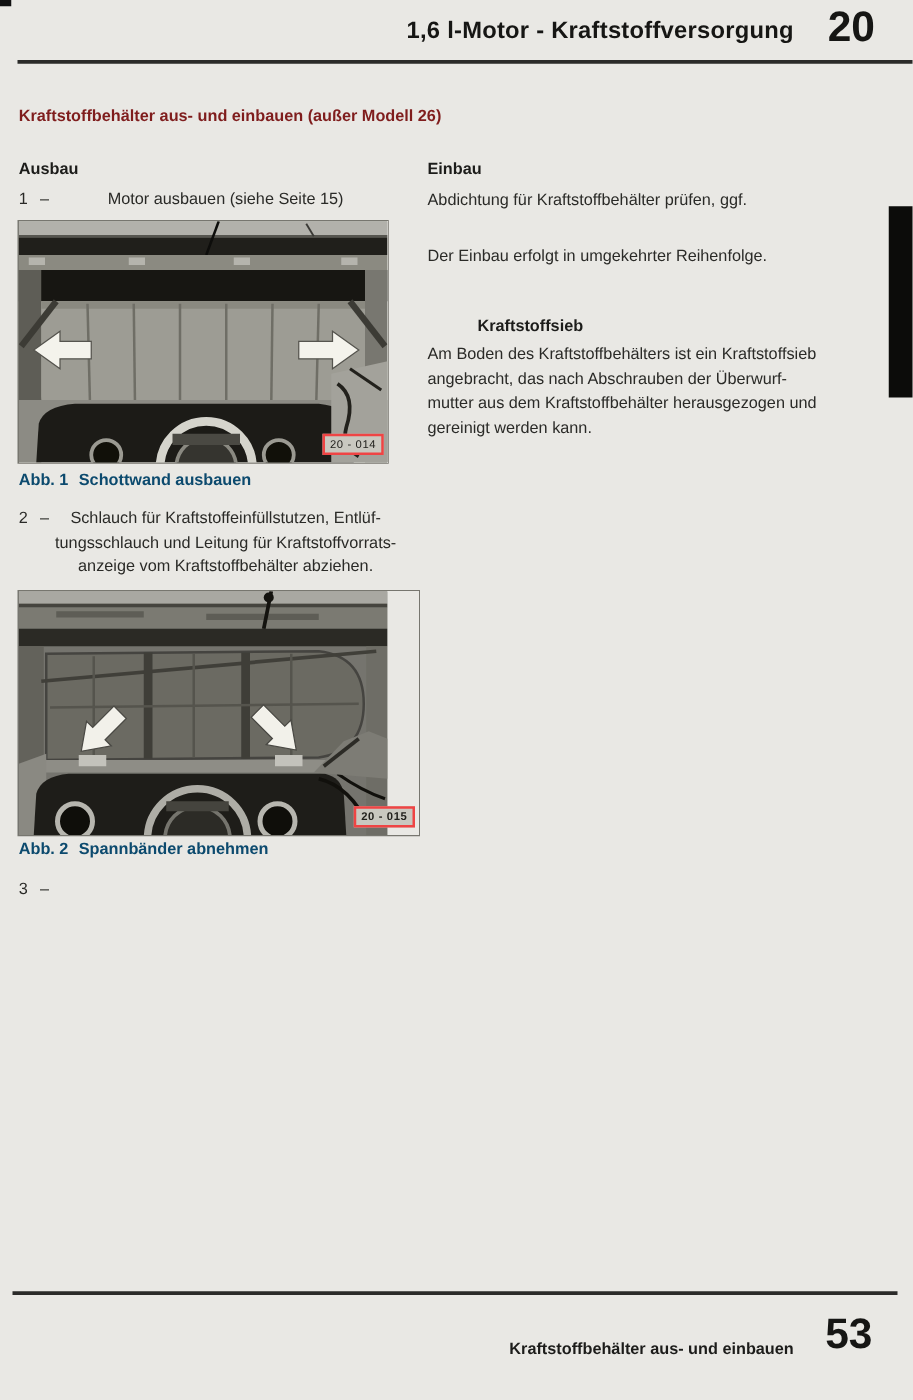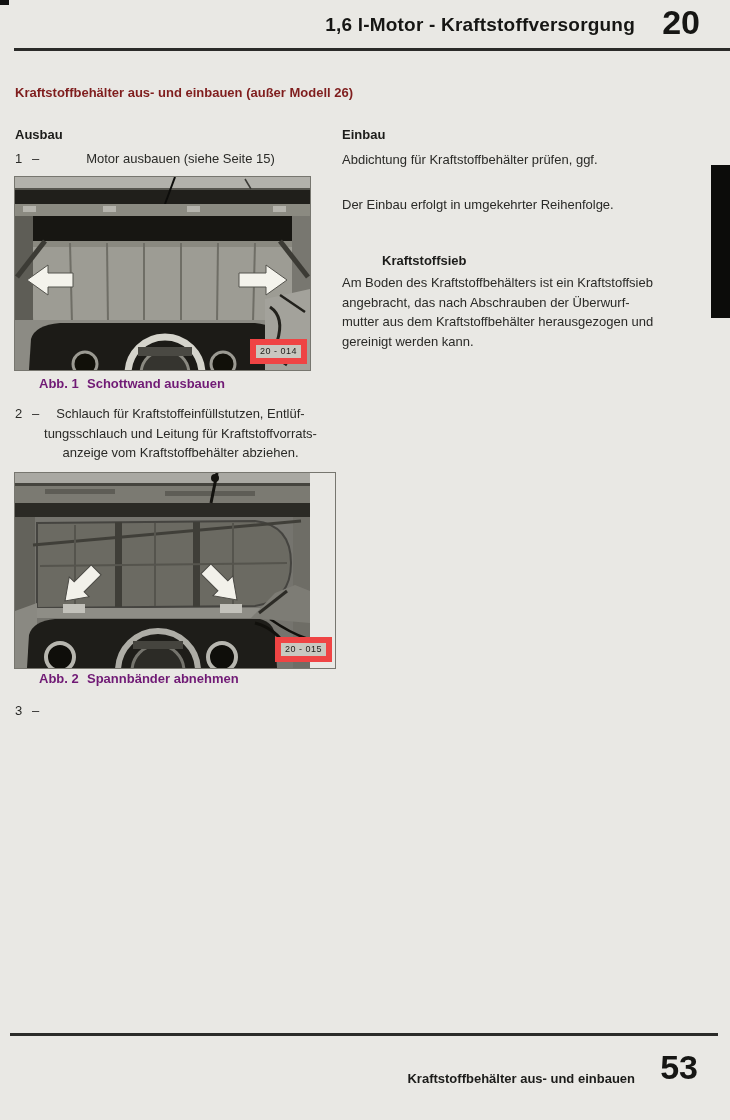--- a/index.html
+++ b/index.html
@@ -17,24 +17,24 @@
   .section-title{position:absolute;top:85px;left:15px;font-size:13px;font-weight:bold;color:#7f1d1d;}
   .h{font-size:13px;font-weight:bold;color:#1c1c1a;}
   .txt{font-size:13px;line-height:19.5px;color:#2a2a27;}
   .step{position:absolute;left:15px;width:312px;font-size:13px;line-height:19.5px;color:#2a2a27;}
   .step-num{position:absolute;left:0;top:0;}
   .step-dash{position:absolute;left:17px;top:0;}
   .step-lines{margin-left:19px;text-align:center;}
   .photo{position:absolute;left:15px;box-shadow:0 0 0 1px #77766f;}
   .photo svg{display:block;}
   .photo-id{
-    position:absolute;right:3px;bottom:6px;background:#c9c8c0;border:6px solid #ef4444;
+    position:absolute;right:3px;bottom:6px;background:#c9c8c0;border:2px solid #ef4444;
     color:#22211d;font-size:9px;line-height:11px;padding:1px 4px;letter-spacing:0.5px;white-space:nowrap;
   }
-  .caption{position:absolute;left:15px;font-size:13px;font-weight:bold;color:#701a75;white-space:nowrap;margin-left:24px;}
+  .caption{position:absolute;left:15px;font-size:13px;font-weight:bold;color:#0c4a6e;white-space:nowrap;}
   .caption .cap-label{display:inline-block;width:48px;}
   .rcol{position:absolute;left:342px;width:335px;}
   .index-tab{position:absolute;left:711px;top:165px;width:19px;height:153px;background:#0c0c0a;}
   .footer-text{position:absolute;top:1071px;right:95px;font-size:13px;font-weight:bold;color:#1c1c1a;padding-left:12px;}
   .footer-num{position:absolute;top:1048px;right:32px;font-size:34px;font-weight:bold;color:#161614;}
 </style>
 </head>
 <body>
 
 <div class="corner-mark"></div>
@@ -109,21 +109,21 @@
 <div class="step" style="top:404px;">
   <span class="step-num">2</span>
   <span class="step-dash">–</span>
   <div class="step-lines">
     <div>Schlauch für Kraftstoffeinfüllstutzen, Entlüf-</div>
     <div>tungsschlauch und Leitung für Kraftstoffvorrats-</div>
     <div>anzeige vom Kraftstoffbehälter abziehen.</div>
   </div>
 </div>
 
-<div class="photo" style="top:473px;width:320px;height:195px;">
+<div class="photo" style="top:473px;width:320px;height:195px;font-weight:bold;">
   <svg width="295" height="195" viewBox="0 0 295 195">
     <rect width="295" height="195" fill="#75746e"></rect>
     <rect y="0" width="295" height="10" fill="#a9a8a2"></rect>
     <rect y="10" width="295" height="3" fill="#45443e"></rect>
     <rect y="13" width="295" height="17" fill="#7b7a72"></rect>
     <rect x="30" y="16" width="70" height="5" fill="#5e5d56"></rect>
     <rect x="150" y="18" width="90" height="5" fill="#5e5d56"></rect>
     <rect y="30" width="295" height="14" fill="#2b2a25"></rect>
     <line x1="202" y1="0" x2="196" y2="30" stroke="#14130f" stroke-width="3"></line>
     <circle cx="200" cy="5" r="4" fill="#14130f"></circle>

